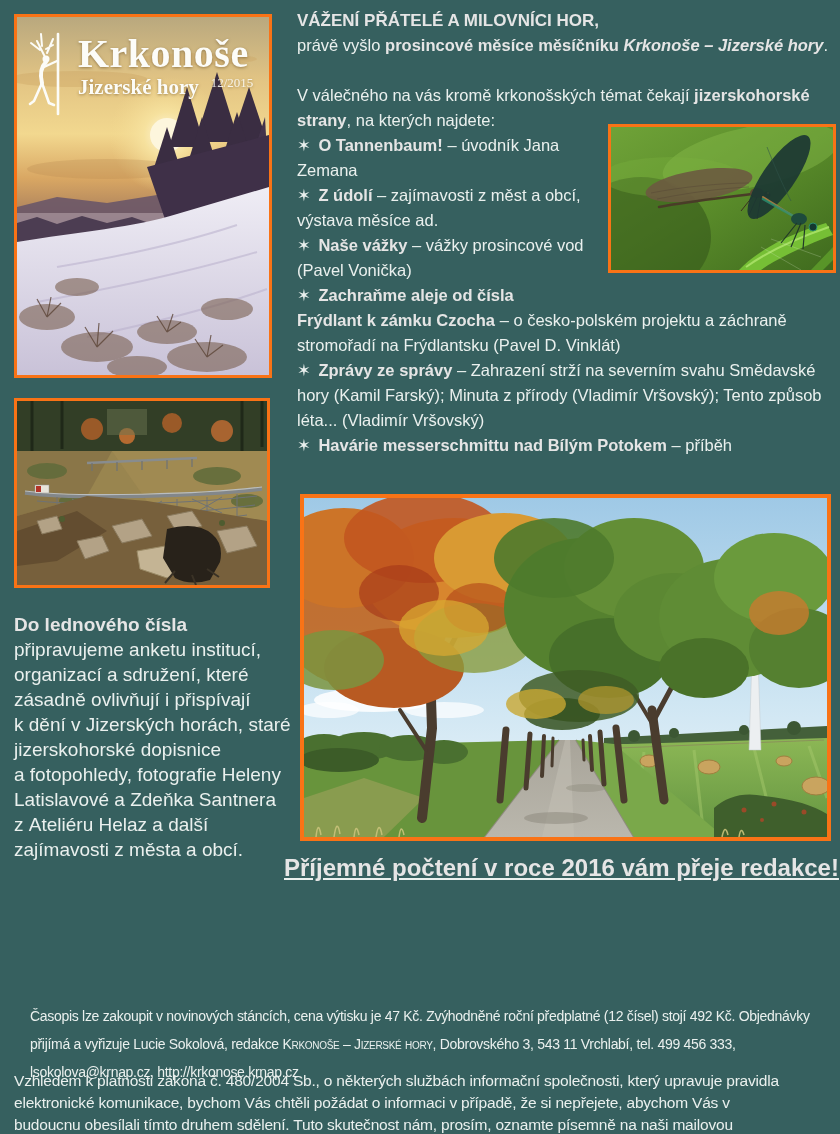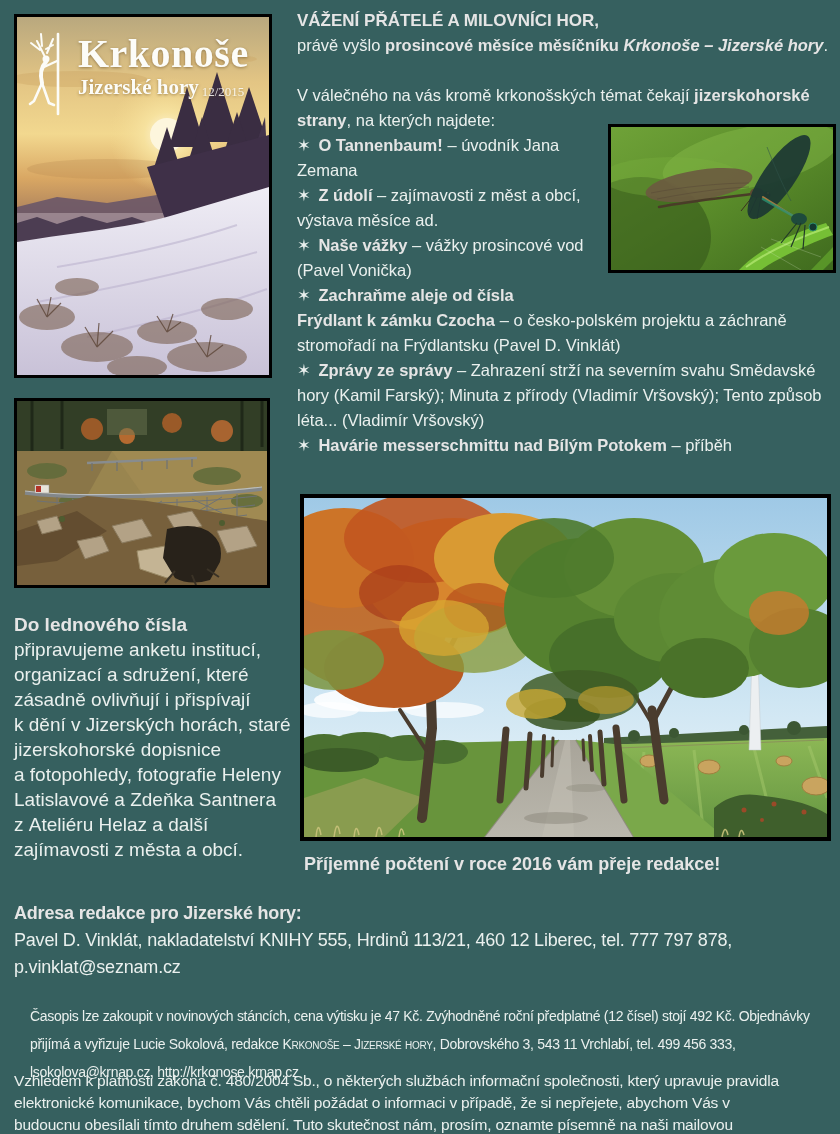--- a/index.html
+++ b/index.html
@@ -1,53 +1,53 @@
 <!DOCTYPE html>
 <html><head>
 <meta charset="utf-8">
 <style>
   html,body { margin:0; padding:0; background:#36605f; }
   .page {
     position:relative; width:840px; height:1134px; overflow:hidden;
     background:#36605f; color:#eaf0ee;
     font-family:"Liberation Sans", sans-serif;
   }
-  .photo { position:absolute; background:#f0f2ec; border:3px solid #000000; box-sizing:content-box; }
+  .photo { position:absolute; background:#f0f2ec; border:3px solid #f97316; box-sizing:content-box; }
   .photo svg { display:block; }
   b { font-weight:bold; color:#e5e5e5; }
   .i { font-style:italic; }
 
   
   .cover { left:14px; top:14px; }
   .cover-logo { position:absolute; left:10px; top:14px; display:flex; gap:7px; color:#fcfcf8;
                 text-shadow:0 1px 3px rgba(96,70,30,.55); }
   .cover-titles { padding-top:2px; }
   .cover-title { font-family:"Liberation Serif", serif; font-weight:bold; font-size:40px; line-height:42px; letter-spacing:.5px; }
-  .cover-subrow { display:flex; align-items:flex-end; gap:3px; }
+  .cover-subrow { display:flex; align-items:flex-start; gap:12px; }
   .cover-subtitle { font-family:"Liberation Serif", serif; font-weight:bold; font-size:21px; }
   .cover-issue { font-family:"Liberation Serif", serif; font-size:13px; opacity:.85; }
 
   .erosion { left:14px; top:398px; }
   .dragonfly { left:608px; top:124px; }
   .autumn { left:300px; top:494px; border-width:4px; }
 
   
   .right-col { position:absolute; left:297px; top:8px; width:545px; font-size:16.5px; line-height:25px; }
   .salutation { margin:0; }
   .salutation .big { font-size:17px; }
   .nowrap { white-space:nowrap; }
   .lead { margin:25px 0 0 0; }
   .items { margin:0; }
   .items p { margin:0; }
   .star { margin-right:3px; }
 
   
   .left-col { position:absolute; left:14px; top:612px; width:292px; font-size:19px; line-height:25px; }
 
-  .closing { position:absolute; left:304px; top:854px; font-size:18px; }
+  .closing { position:absolute; left:284px; top:854px; font-size:24px;text-decoration:underline; }
 
   .address { position:absolute; left:14px; top:900px; width:818px; font-size:18px; line-height:27px; letter-spacing:-0.2px; }
   .subscription { position:absolute; left:14px; top:986px; width:818px; margin:16px;
                   font-size:14px; line-height:28px; letter-spacing:-0.3px; }
   .smallcaps { font-variant:small-caps; }
   .legal { position:absolute; left:14px; top:1070px; width:772px; margin:0;
            font-size:15.5px; line-height:22px; letter-spacing:-0.2px; }
 </style>
 </head>
 <body>
@@ -390,23 +390,18 @@
 
   <div class="left-col">
     <b>Do lednového čísla</b><br>
     <span>připravujeme anketu institucí, organizací a&nbsp;sdružení, které zásadně ovlivňují i&nbsp;přispívají k&nbsp;dění v&nbsp;Jizerských horách, staré jizerskohorské dopisnice a&nbsp;fotopohledy, fotografie Heleny Latislavové a&nbsp;Zdeňka Santnera z&nbsp;Ateliéru Helaz a&nbsp;další zajímavosti z&nbsp;města a&nbsp;obcí.</span>
   </div>
 
   <div class="closing">
     <b>Příjemné počtení v roce 2016 vám přeje redakce!</b>
   </div>
 
-  <div class="address">
-    <b>Adresa redakce pro Jizerské hory:</b><br>
-    <span>Pavel D. Vinklát, nakladatelství KNIHY 555, Hrdinů 113/21, 460 12 Liberec, tel. 777 797 878,</span><br>
-    <span>p.vinklat@seznam.cz</span>
-  </div>
 
   <p class="subscription"><span>Časopis lze zakoupit v novinových stáncích, cena výtisku je 47 Kč. Zvýhodněné roční předplatné (12 čísel) stojí 492 Kč. Objednávky přijímá a vyřizuje Lucie Sokolová, redakce </span><span class="smallcaps">Krkonoše – Jizerské hory</span><span>, Dobrovského 3, 543 11 Vrchlabí, tel. 499 456 333, </span><span>lsokolova@krnap.cz</span><span>, </span><span>http://krkonose.krnap.cz</span></p>
 
   <p class="legal">Vzhledem k platnosti zákona č. 480/2004 Sb., o některých službách informační společnosti, který upravuje pravidla elektronické komunikace, bychom Vás chtěli požádat o informaci v případě, že si nepřejete, abychom Vás v budoucnu obesílali tímto druhem sdělení. Tuto skutečnost nám, prosím, oznamte písemně na naši mailovou adresu.</p>
 
 </div>
 
 </body></html>

